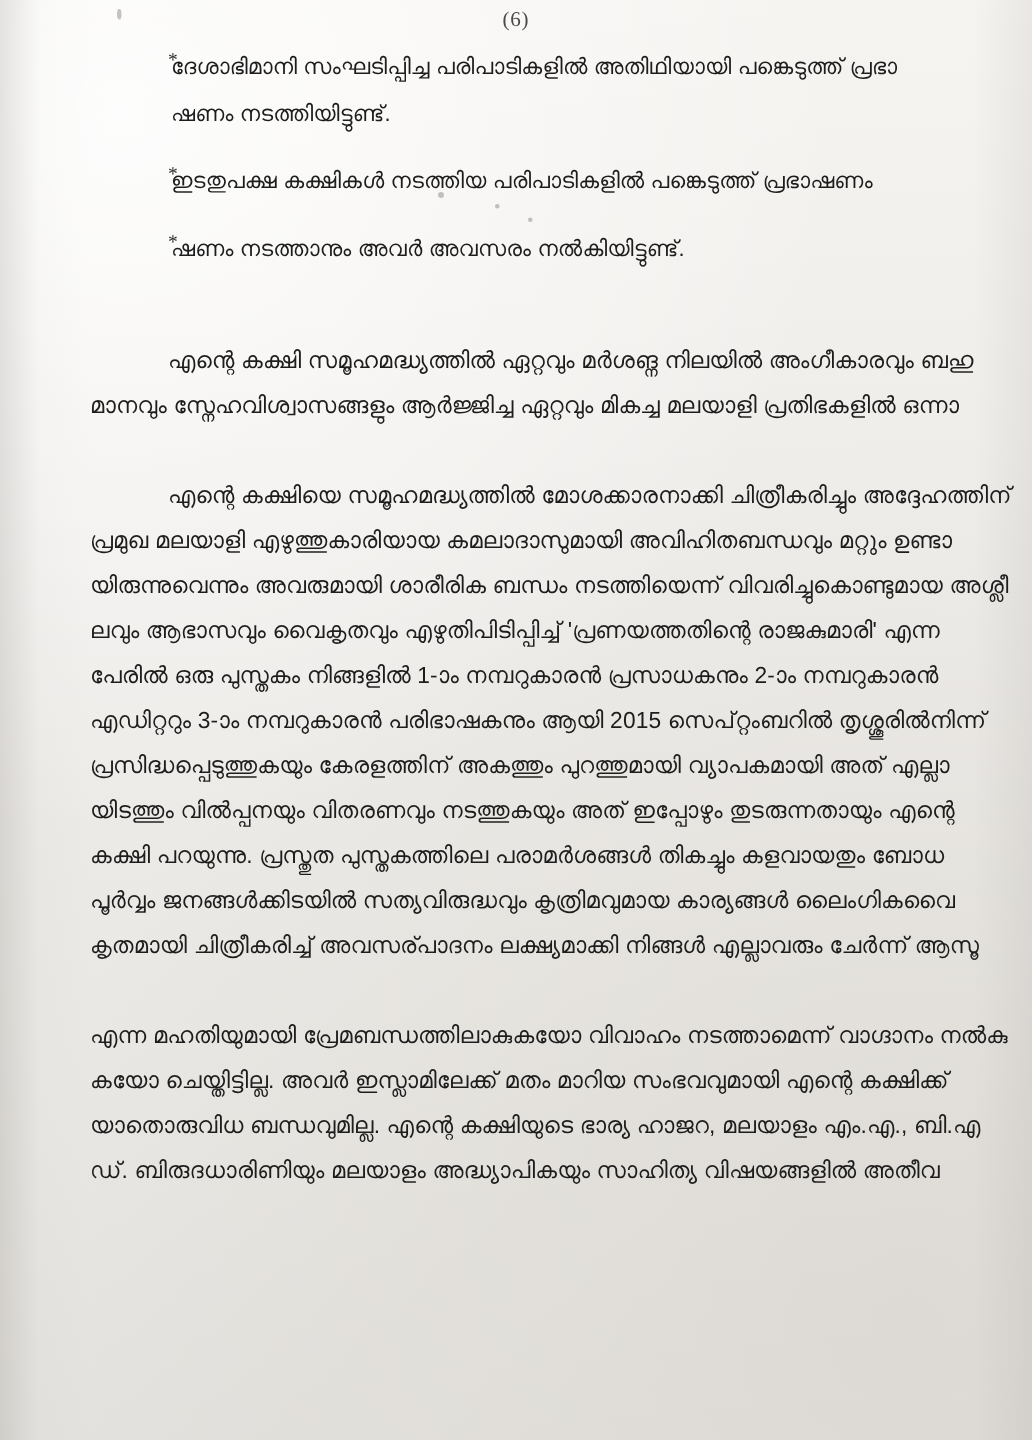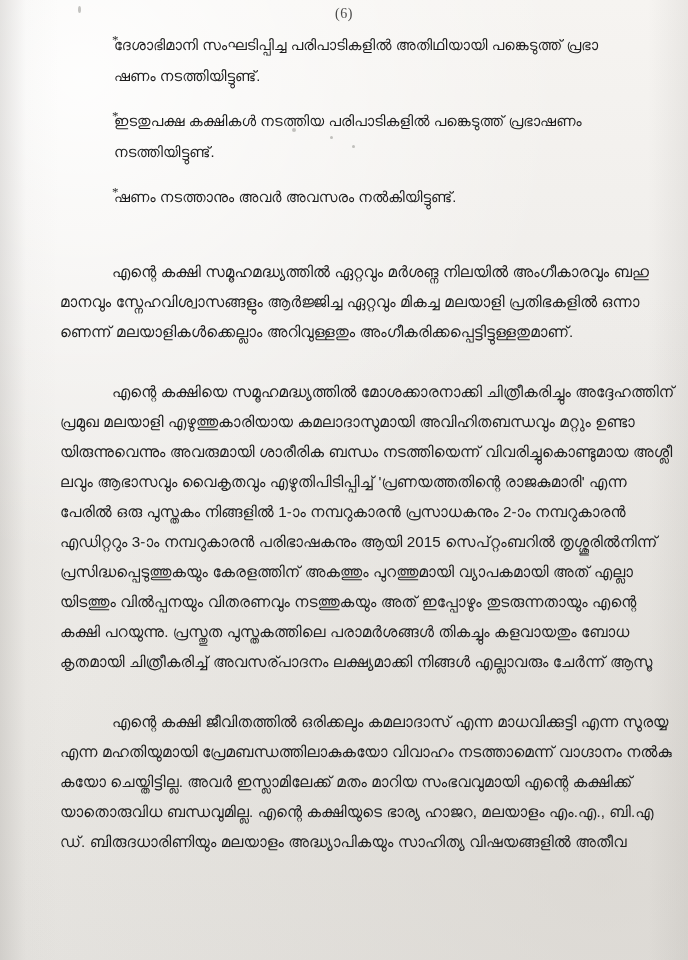--- a/index.html
+++ b/index.html
@@ -119,56 +119,54 @@
 
     <ul class="bullet-list">
       <li class="bullet-item">
         <span class="bullet-mark">*</span>
         <div class="para-line">ദേശാഭിമാനി സംഘടിപ്പിച്ച പരിപാടികളിൽ അതിഥിയായി പങ്കെടുത്ത് പ്രഭാ</div>
         <div class="para-line">ഷണം നടത്തിയിട്ടുണ്ട്.</div>
       </li>
       <li class="bullet-item">
         <span class="bullet-mark">*</span>
         <div class="para-line">ഇടതുപക്ഷ കക്ഷികൾ നടത്തിയ പരിപാടികളിൽ പങ്കെടുത്ത് പ്രഭാഷണം</div>
-        <div class="para-line">നടത്തിയിട്ടുണ്ട്.</div>
       </li>
       <li class="bullet-item">
         <span class="bullet-mark">*</span>
         <div class="para-line">ഷണം നടത്താനും അവർ അവസരം നൽകിയിട്ടുണ്ട്.</div>
       </li>
     </ul>
 
     <div class="spacer-lg"></div>
 
     <div class="para justified">
       <div class="para-line first">എന്റെ കക്ഷി സമൂഹമദ്ധ്യത്തിൽ ഏറ്റവും മർശങ്ന നിലയിൽ അംഗീകാരവും ബഹു</div>
       <div class="para-line">മാനവും സ്നേഹവിശ്വാസങ്ങളും ആർജ്ജിച്ച ഏറ്റവും മികച്ച മലയാളി പ്രതിഭകളിൽ ഒന്നാ</div>
-      <div class="para-line">ണെന്ന് മലയാളികൾക്കെല്ലാം അറിവുള്ളതും അംഗീകരിക്കപ്പെട്ടിട്ടുള്ളതുമാണ്.</div>
     </div>
 
     <div class="spacer-lg"></div>
 
     <div class="para justified">
       <div class="para-line first">എന്റെ കക്ഷിയെ സമൂഹമദ്ധ്യത്തിൽ മോശക്കാരനാക്കി ചിത്രീകരിച്ചും അദ്ദേഹത്തിന്</div>
       <div class="para-line">പ്രമുഖ മലയാളി എഴുത്തുകാരിയായ കമലാദാസുമായി അവിഹിതബന്ധവും മറ്റും ഉണ്ടാ</div>
       <div class="para-line">യിരുന്നുവെന്നും അവരുമായി ശാരീരിക ബന്ധം നടത്തിയെന്ന് വിവരിച്ചുകൊണ്ടുമായ അശ്ലീ</div>
       <div class="para-line">ലവും ആഭാസവും വൈകൃതവും എഴുതിപിടിപ്പിച്ച് 'പ്രണയത്തതിന്റെ രാജകുമാരി' എന്ന</div>
       <div class="para-line">പേരിൽ ഒരു പുസ്തകം നിങ്ങളിൽ 1-ാം നമ്പറുകാരൻ പ്രസാധകനും 2-ാം നമ്പറുകാരൻ</div>
       <div class="para-line">എഡിറ്ററും 3-ാം നമ്പറുകാരൻ പരിഭാഷകനും ആയി 2015 സെപ്റ്റംബറിൽ തൃശ്ശൂരിൽനിന്ന്</div>
       <div class="para-line">പ്രസിദ്ധപ്പെടുത്തുകയും കേരളത്തിന് അകത്തും പുറത്തുമായി വ്യാപകമായി അത് എല്ലാ</div>
       <div class="para-line">യിടത്തും വിൽപ്പനയും വിതരണവും നടത്തുകയും അത് ഇപ്പോഴും തുടരുന്നതായും എന്റെ</div>
       <div class="para-line">കക്ഷി പറയുന്നു.  പ്രസ്തുത പുസ്തകത്തിലെ പരാമർശങ്ങൾ തികച്ചും കളവായതും ബോധ</div>
+      <div class="para-line">പൂർവ്വം ജനങ്ങൾക്കിടയിൽ സത്യവിരുദ്ധവും കൃത്രിമവുമായ കാര്യങ്ങൾ ലൈംഗികവൈ</div>
       <div class="para-line">കൃതമായി ചിത്രീകരിച്ച് അവസര്പാദനം ലക്ഷ്യമാക്കി നിങ്ങൾ എല്ലാവരും ചേർന്ന് ആസൂ</div>
       <div class="para-line"></div>
     </div>
 
     <div class="spacer-lg"></div>
 
     <div class="para justified">
-      <div class="para-line first">എന്റെ കക്ഷി ജീവിതത്തിൽ ഒരിക്കലും കമലാദാസ് എന്ന മാധവിക്കുട്ടി എന്ന സുരയ്യ</div>
       <div class="para-line">എന്ന മഹതിയുമായി പ്രേമബന്ധത്തിലാകുകയോ വിവാഹം നടത്താമെന്ന് വാഗ്ദാനം നൽകു</div>
       <div class="para-line">കയോ ചെയ്തിട്ടില്ല.  അവർ ഇസ്ലാമിലേക്ക് മതം മാറിയ സംഭവവുമായി എന്റെ കക്ഷിക്ക്</div>
       <div class="para-line">യാതൊരുവിധ ബന്ധവുമില്ല.  എന്റെ കക്ഷിയുടെ ഭാര്യ ഹാജറ, മലയാളം എം.എ., ബി.എ</div>
       <div class="para-line">ഡ്.  ബിരുദധാരിണിയും മലയാളം അദ്ധ്യാപികയും സാഹിത്യ വിഷയങ്ങളിൽ അതീവ</div>
     </div>
 
   </div>
 </div>
 
 </body></html>

